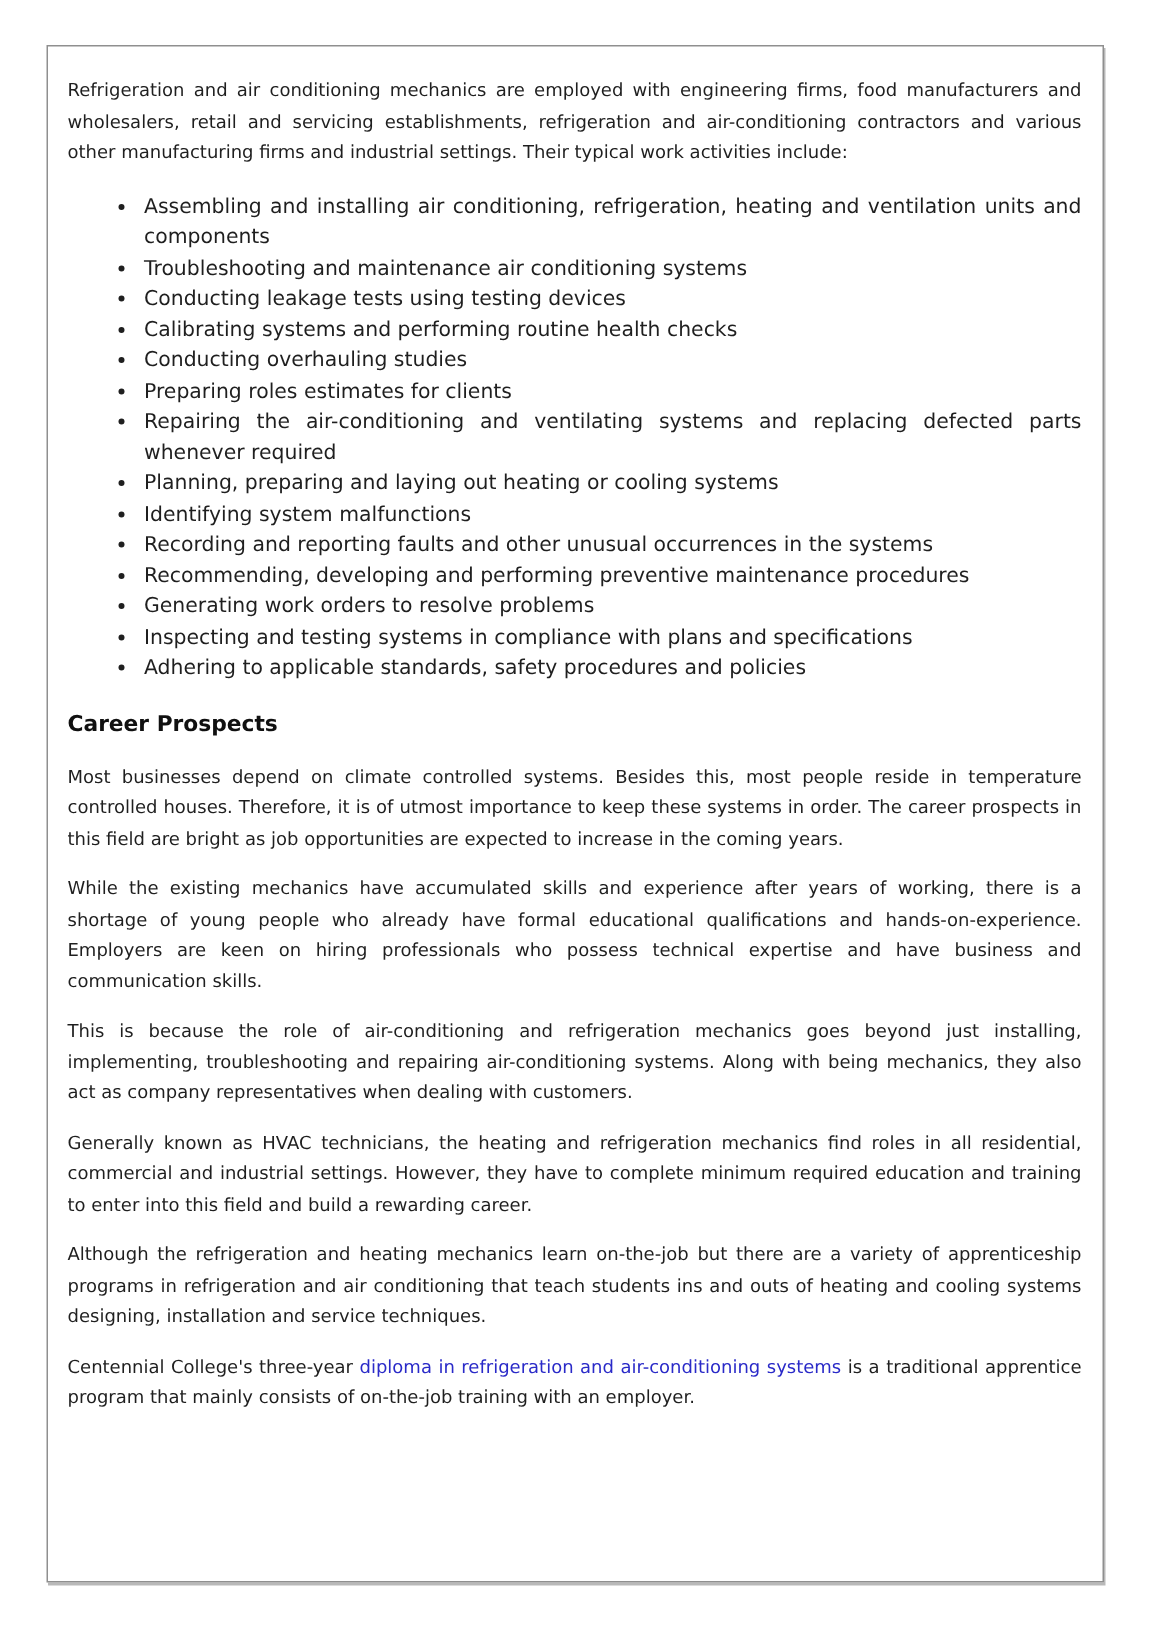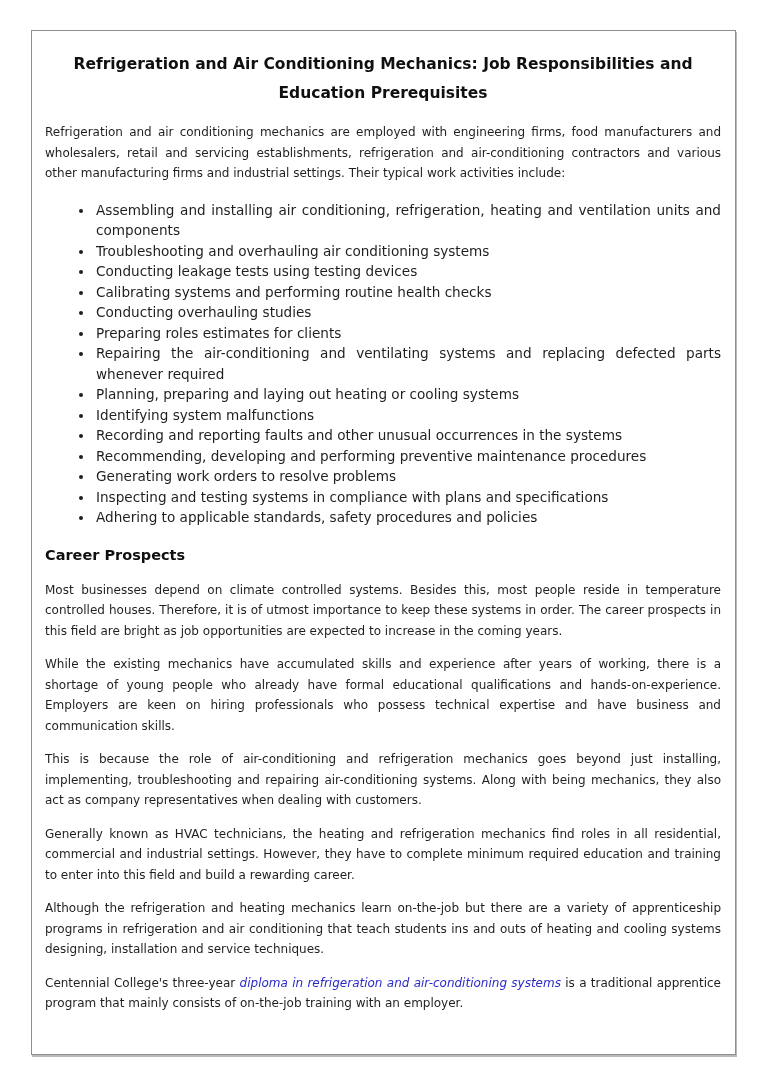--- a/index.html
+++ b/index.html
@@ -53,42 +53,40 @@
   .career-heading{
     font-size:14.5px;
     font-weight:bold;
     color:#101010;
     margin:19px 0 17px 0;
   }
   a.doc-link{
     color:var(--link-color);
     text-decoration:none;
     cursor:pointer;
-    font-style:italic;
   }
   .footer-line{
     font-size:11.5px;
     line-height:15px;
     margin-top:3px;
     color:#1a1a1a;
     text-align:left;
   }
 </style>
 </head>
 <body>
 
 <div class="document-frame">
 
-  <div class="doc-title">Refrigeration and Air Conditioning Mechanics: Job Responsibilities and Education Prerequisites</div>
 
   <p class="body-par">Refrigeration and air conditioning mechanics are employed with engineering firms, food manufacturers and wholesalers, retail and servicing establishments, refrigeration and air-conditioning contractors and various other manufacturing firms and industrial settings. Their typical work activities include:</p>
 
   <ul class="resp-list">
     <li>Assembling and installing air conditioning, refrigeration, heating and ventilation units and components</li>
-    <li>Troubleshooting and overhauling air conditioning systems</li>
+    <li>Troubleshooting and maintenance air conditioning systems</li>
     <li>Conducting leakage tests using testing devices</li>
     <li>Calibrating systems and performing routine health checks</li>
     <li>Conducting overhauling studies</li>
     <li>Preparing roles estimates for clients</li>
     <li>Repairing the air-conditioning and ventilating systems and replacing defected parts whenever required</li>
     <li>Planning, preparing and laying out heating or cooling systems</li>
     <li>Identifying system malfunctions</li>
     <li>Recording and reporting faults and other unusual occurrences in the systems</li>
     <li>Recommending, developing and performing preventive maintenance procedures</li>
     <li>Generating work orders to resolve problems</li>

